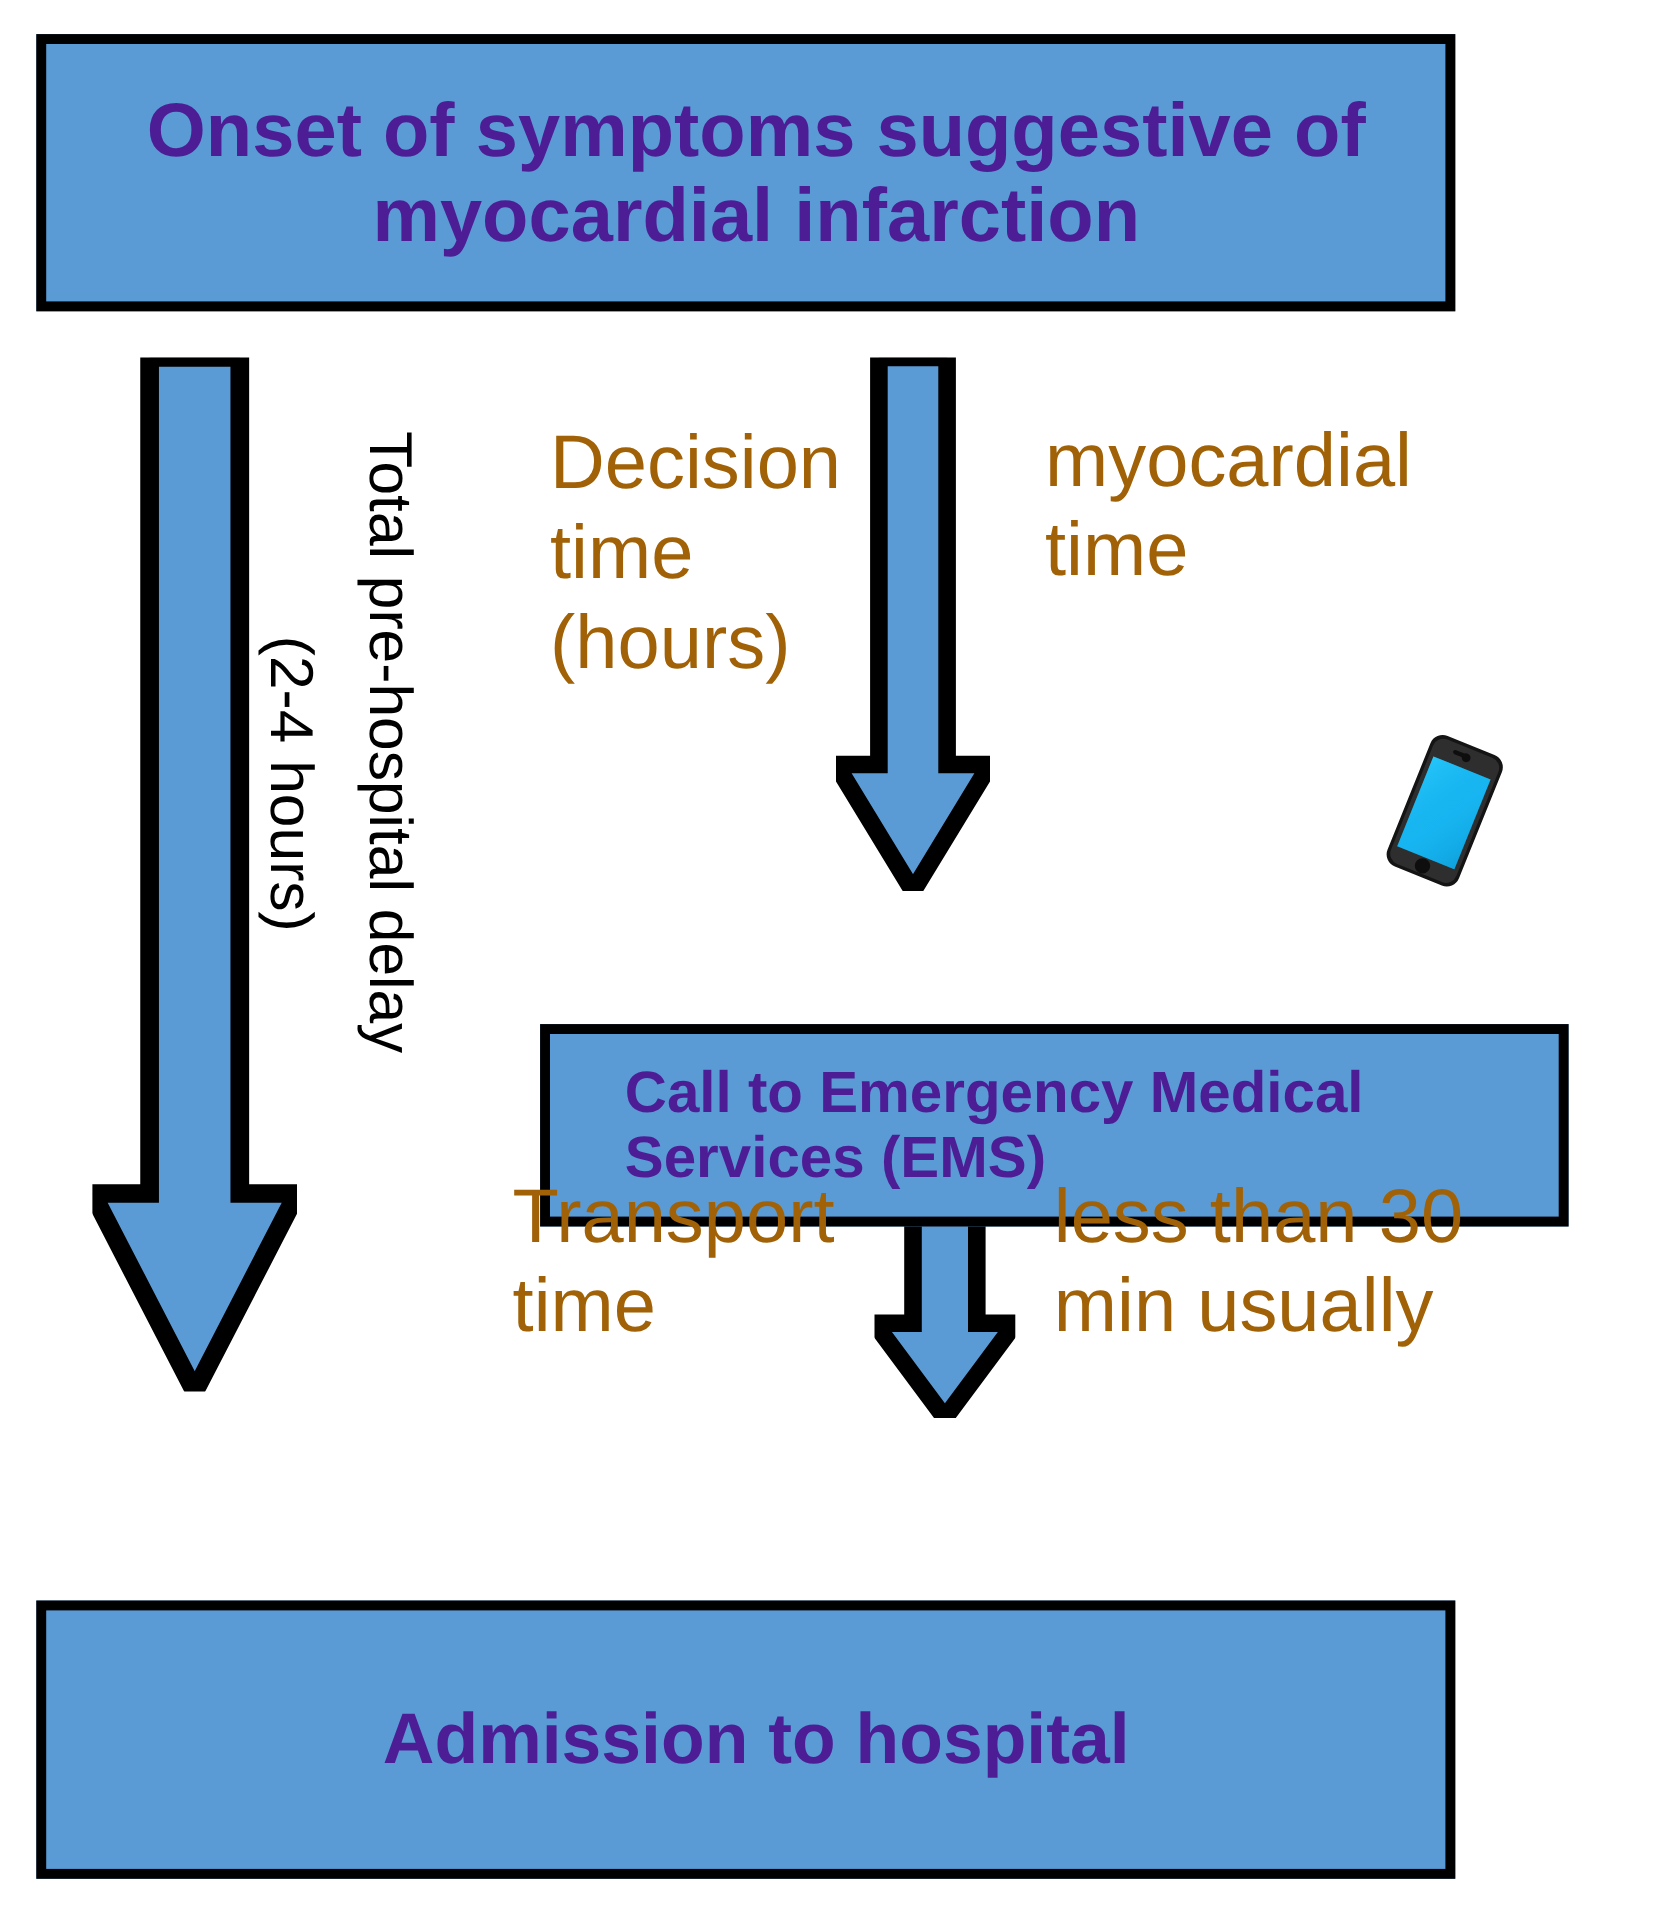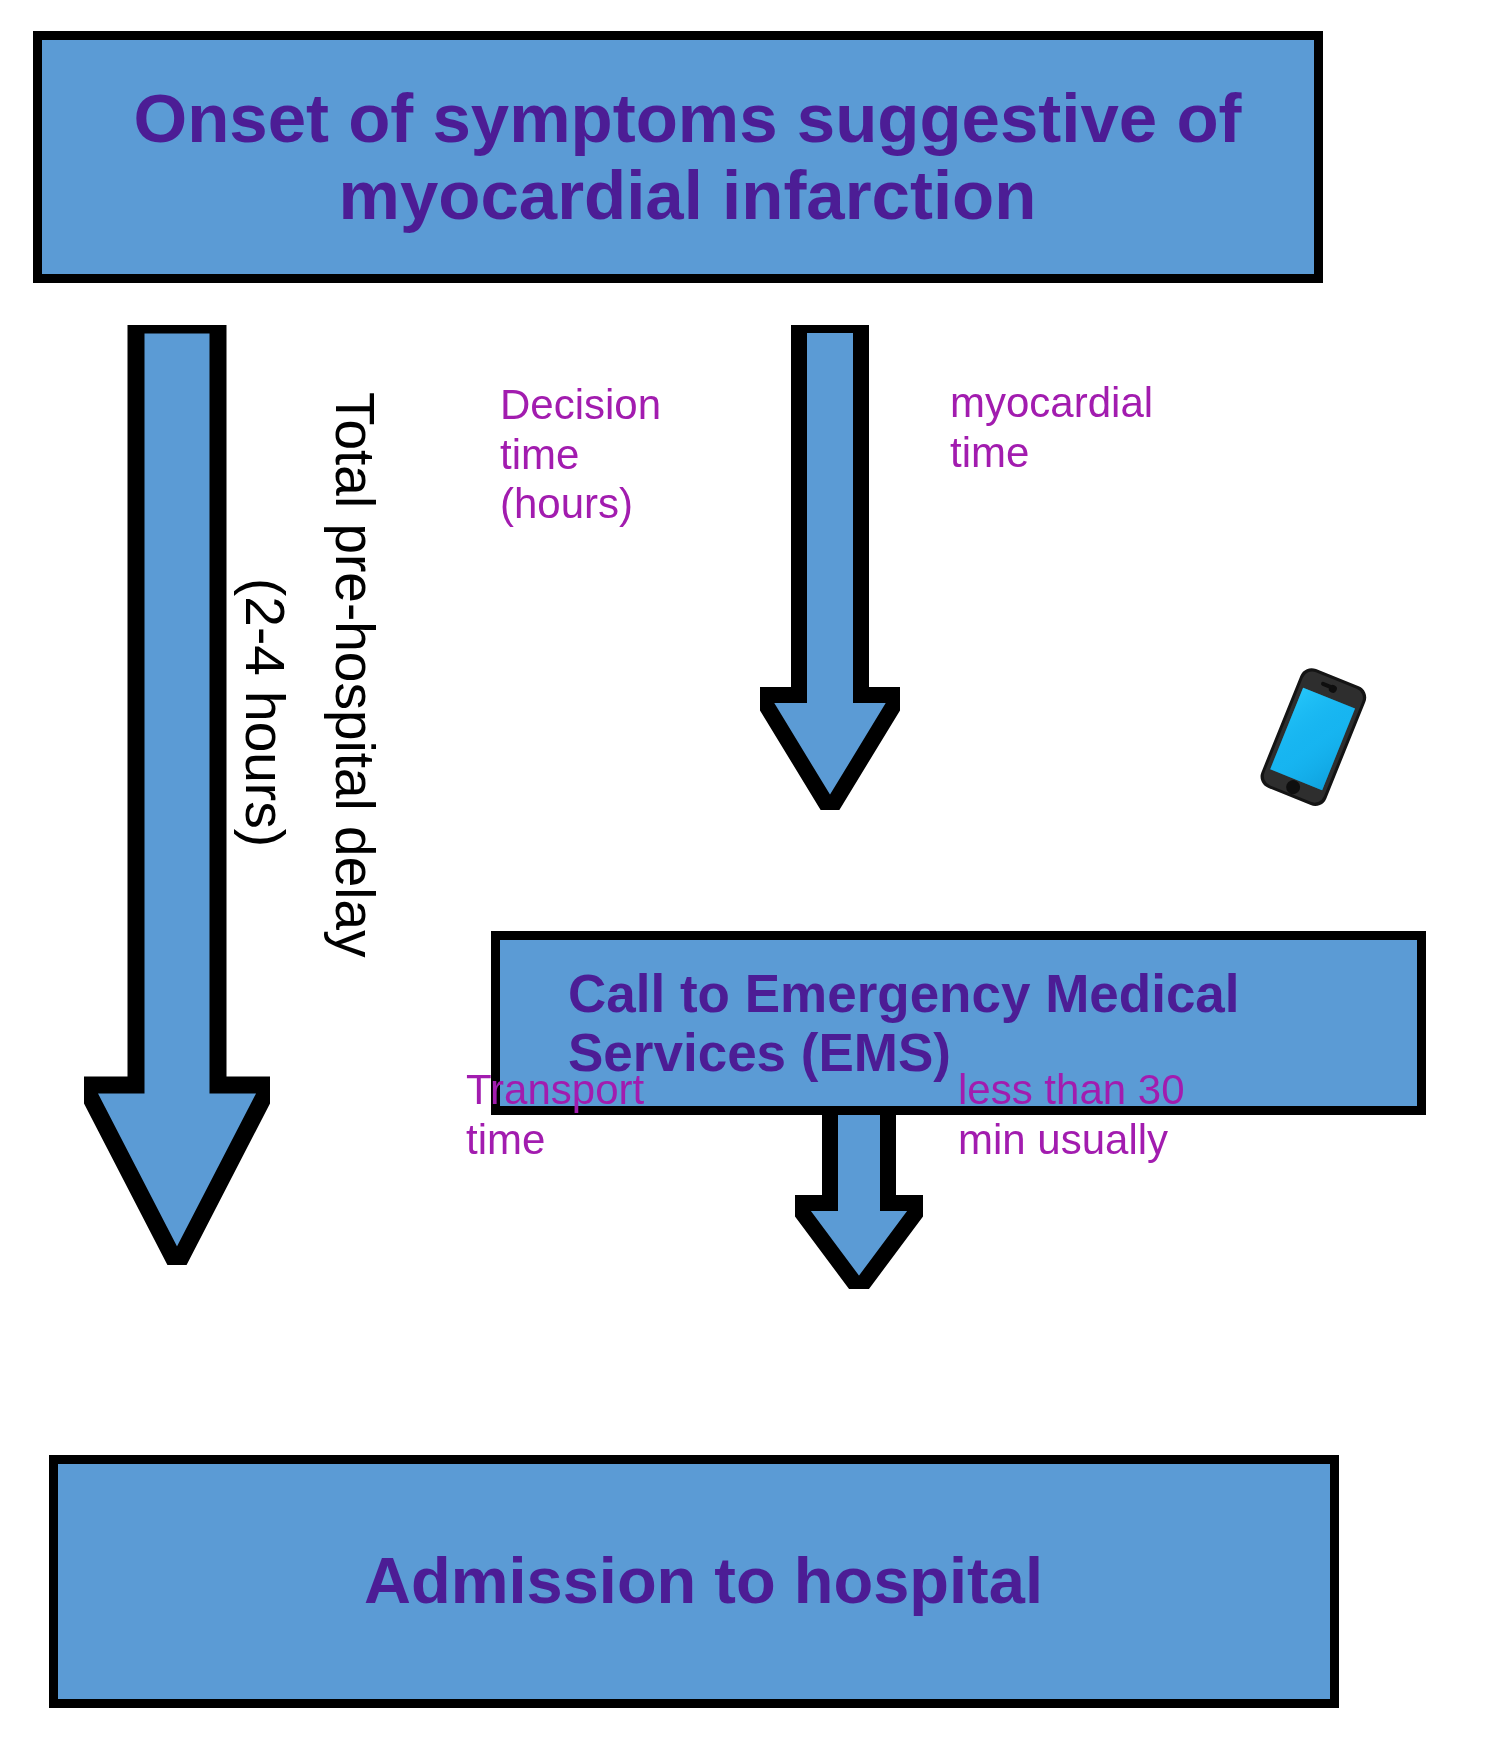--- a/index.html
+++ b/index.html
@@ -54,21 +54,20 @@
     font-size: 53px;
   }
   #box-ems .box-text { text-align: left; padding-left: 33px; margin-left: 16px; }
 
   #box-admission {
     left: 33px;
     top: 1455px;
     width: 1290px;
     height: 253px;
     font-size: 65px;
-    margin-left: 16px;
   }
   #box-admission .box-text { text-align: center; }
 
   
   .arrow {
     position: absolute;
   }
   .arrow svg { display: block; width: 100%; height: 100%; }
 
   #arrow-total   { left: 84px;  top: 325px;  width: 186px; height: 940px; }
@@ -91,23 +90,23 @@
   }
   #vlabel-hours {
     left: 292px;
     top: 578px;
     transform: rotate(90deg);
   }
 
   
   .hlabel {
     position: absolute;
-    color: #a21caf;
+    color: #a16207;
     line-height: 1.18;
-    font-size: 42px;
+    font-size: 69px;
   }
   #label-decision {
     left: 500px;
     top: 380px;
     width: 290px;
     text-align: left;
   }
   #label-mobile {
     left: 950px;
     top: 378px;

